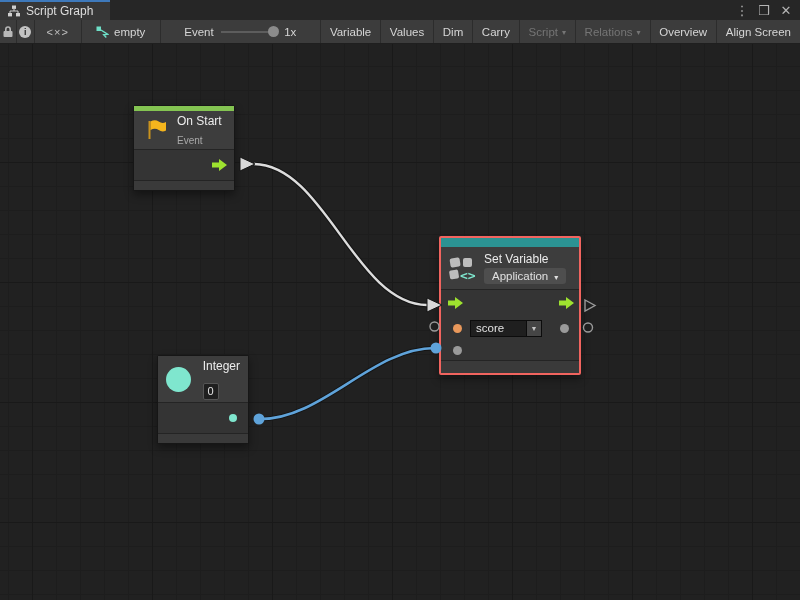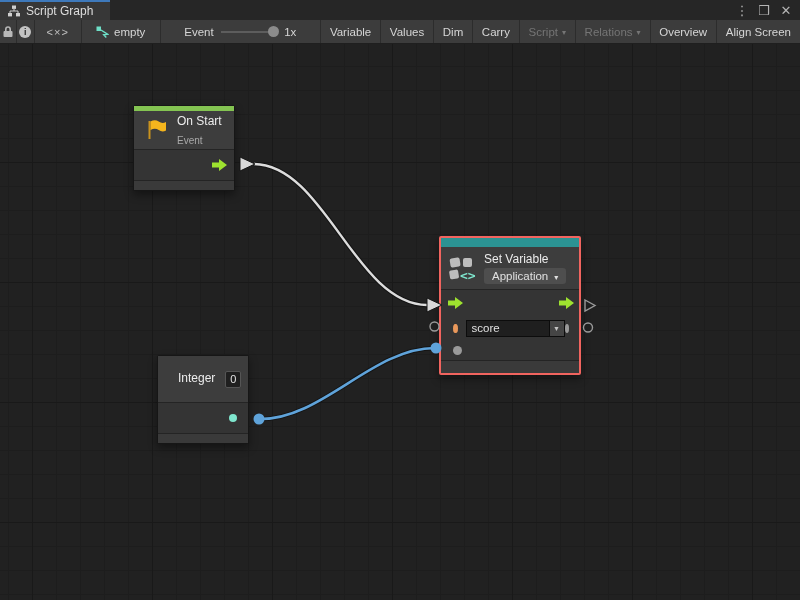--- a/index.html
+++ b/index.html
@@ -58,21 +58,21 @@
   .n-footer { background:#3a3a3a; border-top:1px solid #242424; }
   .node-title { font-size:12px; color:#ececec; }
   .node-sub { font-size:10px; color:#a9a9a9; margin-top:7px; }
   .port-row { display:flex; align-items:center; }
   .dot { width:9px; height:9px; border-radius:50%; }
   .value-box { background:#1f1f1f; border:1px solid #555; border-radius:2px;
     color:#e2e2e2; font-size:11px; text-align:center; }
   .dropdown { background:#4e4e4e; border-radius:3px; color:#e0e0e0; font-size:11.5px;
     display:flex; align-items:center; gap:6px; padding:2px 8px; }
   .field-wrap { display:flex; align-items:stretch; height:17px; }
-  .field { width:84px; background:#1f1f1f; border:1px solid #0c0c0c; color:#e0e0e0;
+  .field { width:57px; background:#1f1f1f; border:1px solid #0c0c0c; color:#e0e0e0;
     font-size:11.5px; padding:0 5px; font-family:"Liberation Sans", sans-serif; }
   .field-btn { width:15px; background:#454545; border:1px solid #0c0c0c; border-left:none;
     color:#c4c4c4; font-size:7px; display:flex; align-items:center; justify-content:center; }
 
   .wires { position:absolute; left:0; top:0; width:800px; height:556px; pointer-events:none; }
 </style>
 </head>
 <body>
 
 <div id="window">
@@ -191,21 +191,21 @@
               <path d="M0 3.5 h7 V0 l8 6 -8 6 V8.5 H0 z" fill="#9ee22f"></path>
             </svg>
         </span>
       </div>
       <div class="n-footer" style="height:10px"></div>
     </div>
 
     <div class="node" style="left:157px; top:311px; width:92px;">
       <div class="n-header" style="height:46px; gap:12px; padding:0 8px">
         <span class="dot" style="width:25px;height:25px;background:#7fe6ce"></span>
-        <span style="display:flex;gap:10px">
+        <span style="display:flex;flex-direction:column;gap:10px">
           <span class="node-title">Integer</span>
           <span class="value-box" style="width:16px;height:17px;line-height:15px">0</span>
         </span>
       </div>
       <div class="n-body n-section port-row" style="height:31px; justify-content:flex-end; padding-right:11px">
         <span class="dot" style="width:8px;height:8px;background:#7fe6ce"></span>
       </div>
       <div class="n-footer" style="height:10px"></div>
     </div>
 

